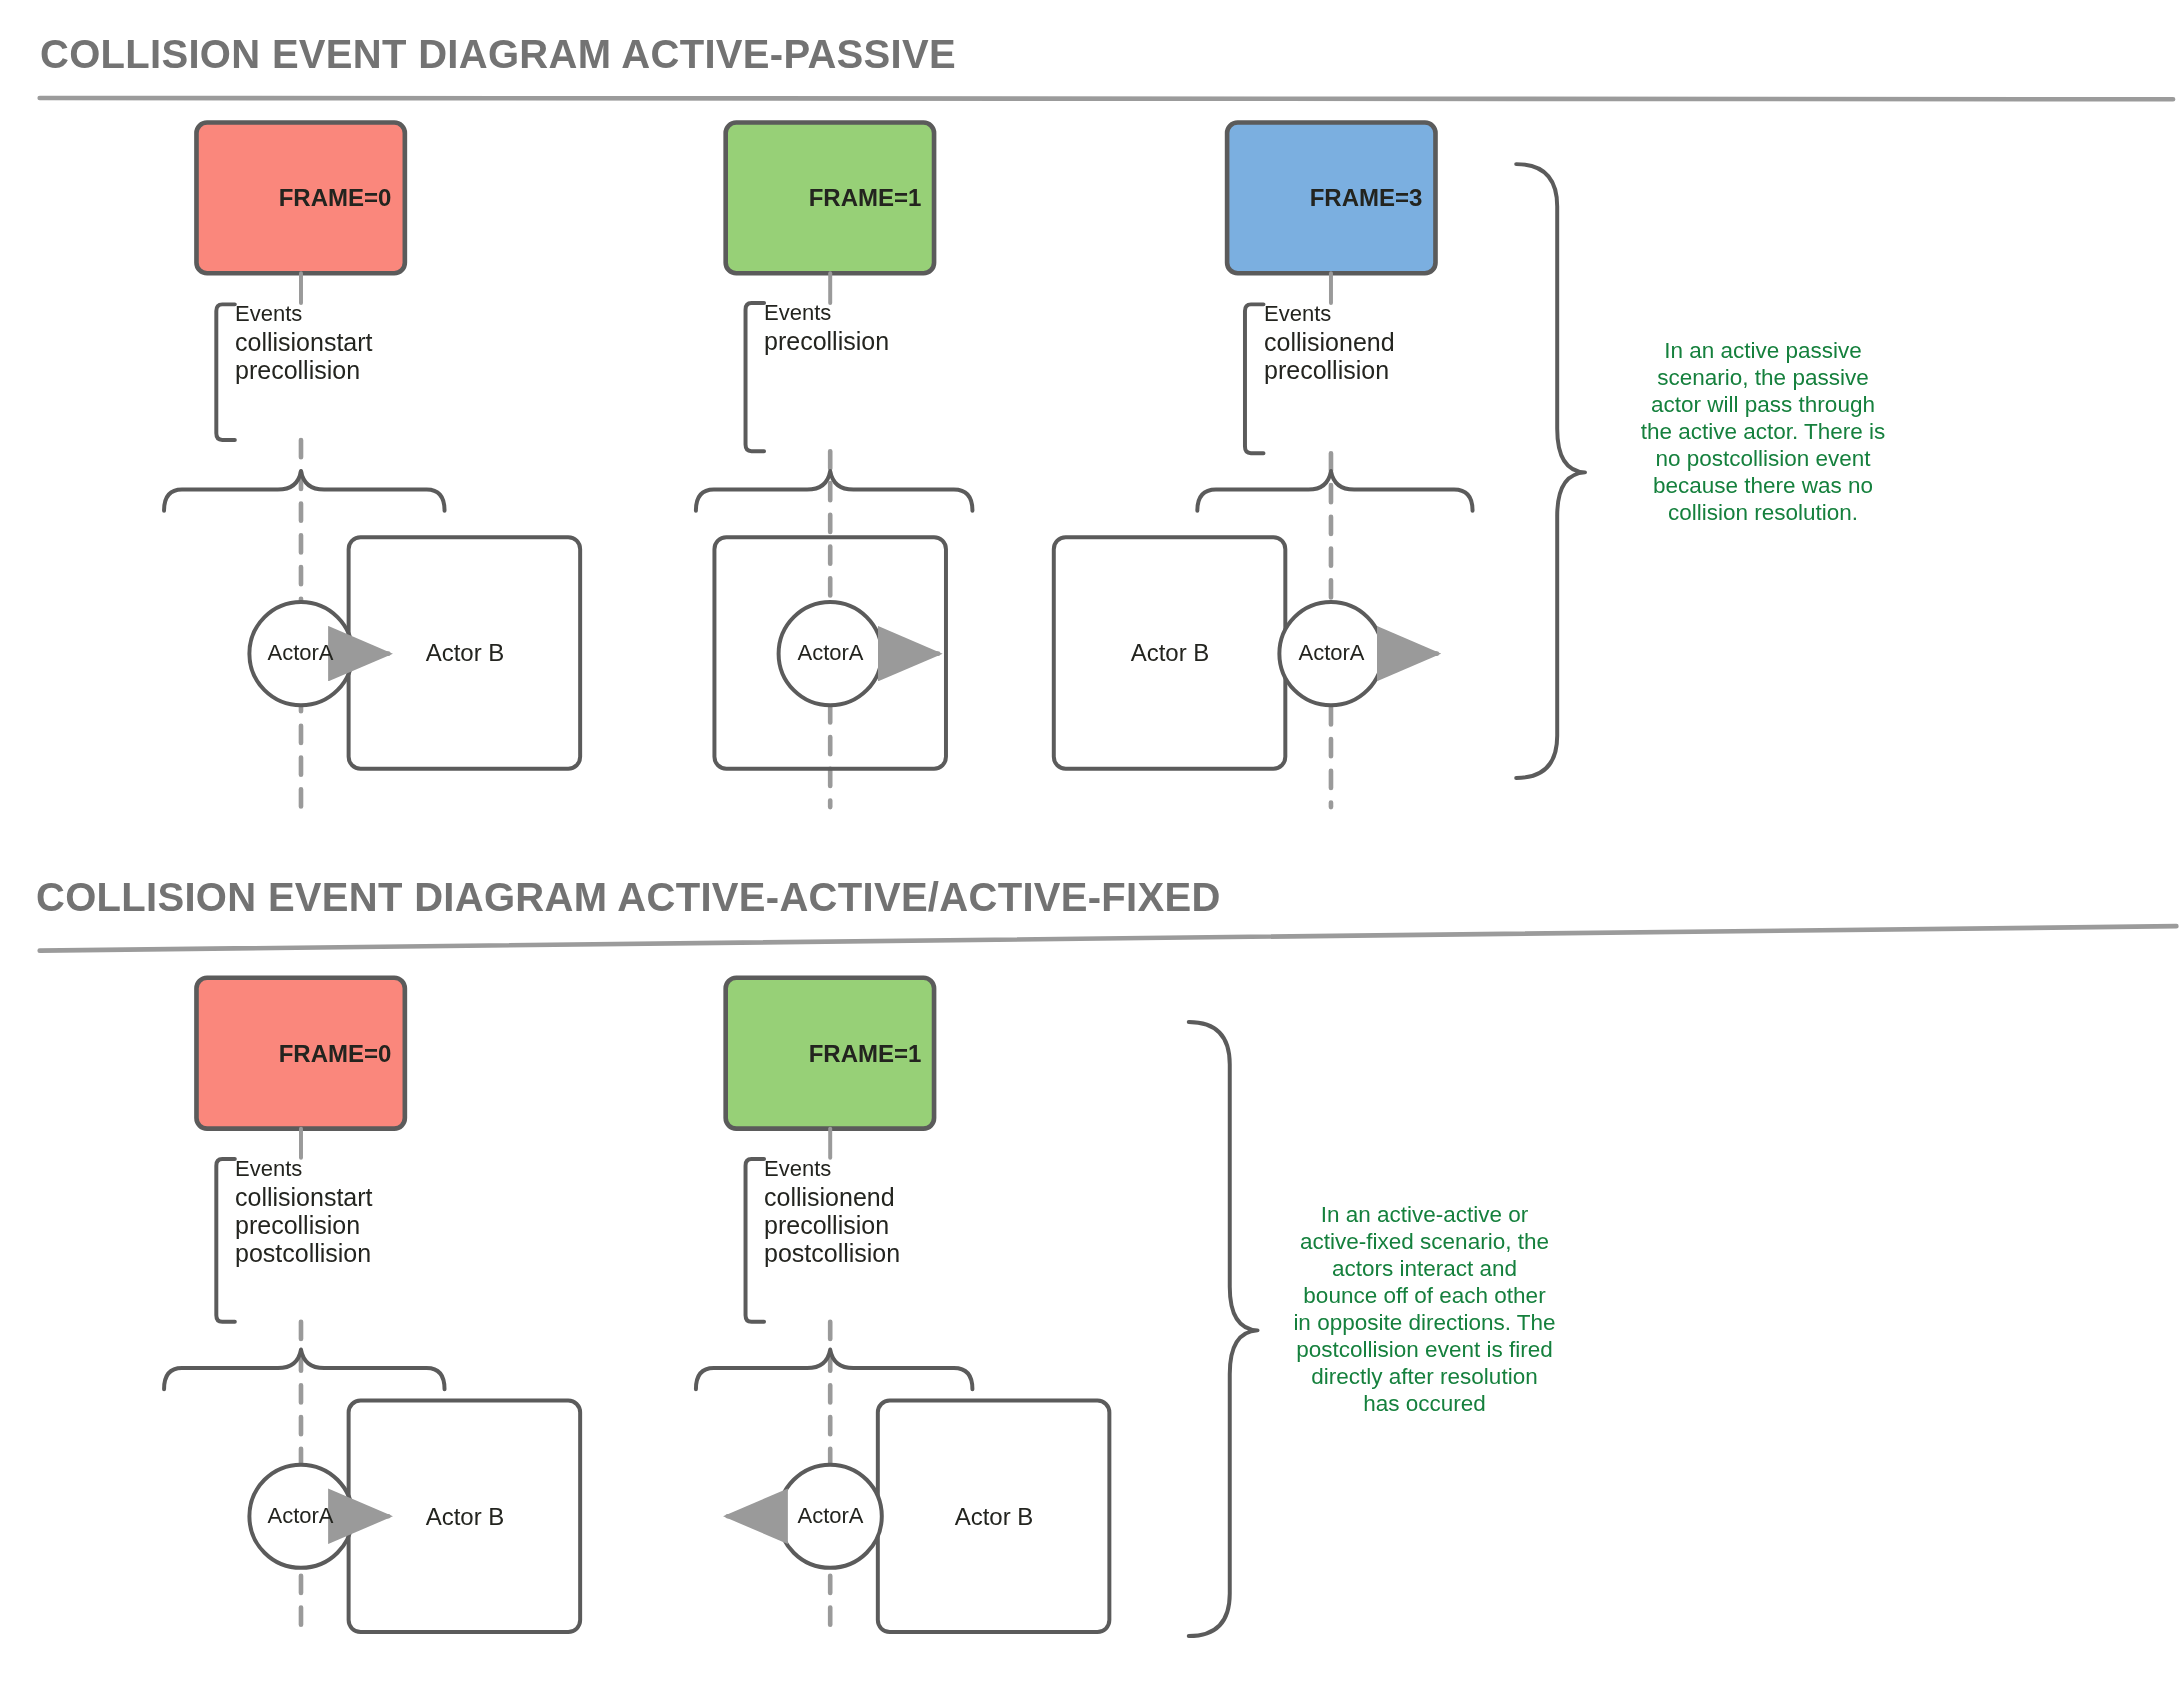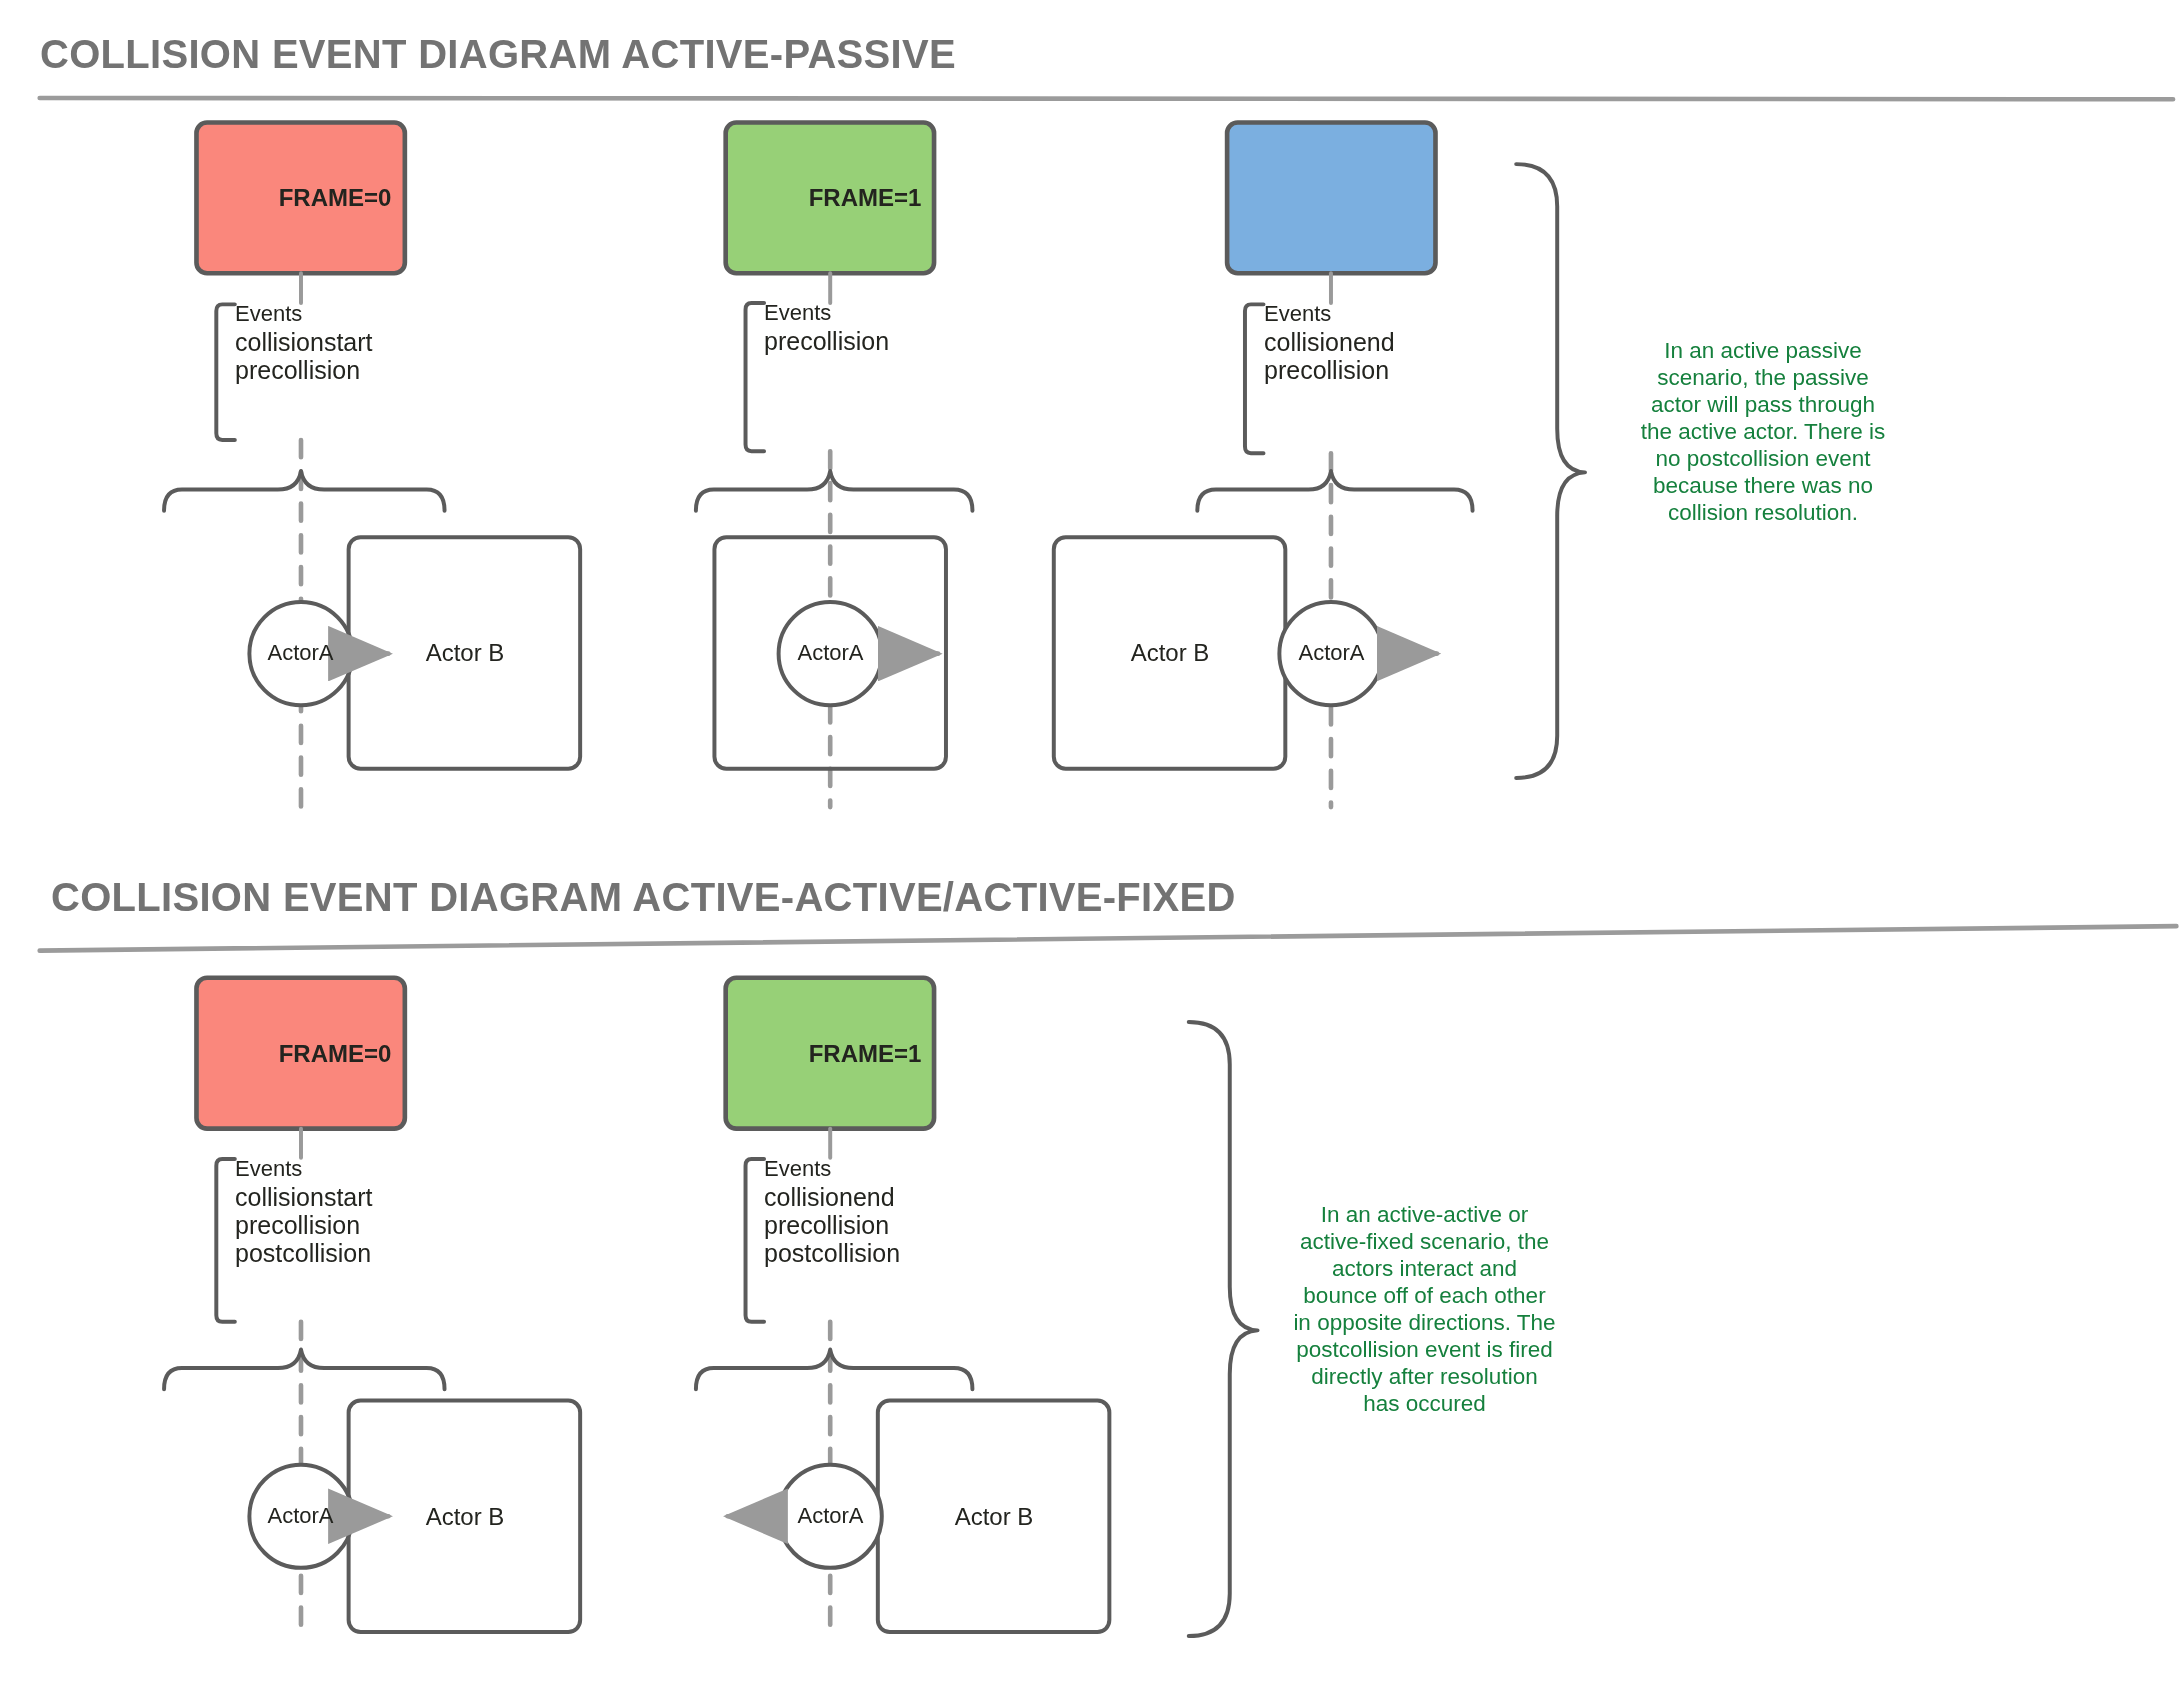--- a/index.html
+++ b/index.html
@@ -110,20 +110,21 @@
 
       <path d="M 1797,1545 Q 1859,1545 1859,1609 L 1859,1945 Q 1859,2009 1901,2011
                Q 1859,2013 1859,2077 L 1859,2409 Q 1859,2473 1797,2473" stroke-width="6"></path>
     </g>
   </svg>
 
   <div class="sec-title" style="left:40px;top:32px;">COLLISION EVENT DIAGRAM ACTIVE-PASSIVE</div>
 
   <div class="txt frame-label" style="left:196px;top:122px;width:208px;height:151px;">FRAME=0</div>
   <div class="txt frame-label" style="left:726px;top:122px;width:208px;height:151px;">FRAME=1</div>
+  <div class="txt frame-label" style="left:1227px;top:122px;width:208px;height:151px;">FRAME=3</div>
 
   <div class="txt ev-block" style="left:235px;top:300px;">
     <div class="ev-head">Events</div>
     <div class="ev-item">collisionstart</div>
     <div class="ev-item">precollision</div>
   </div>
   <div class="txt ev-block" style="left:764px;top:299px;">
     <div class="ev-head">Events</div>
     <div class="ev-item">precollision</div>
   </div>
@@ -145,21 +146,21 @@
   </div>
 
   <div class="txt actor-lab" style="left:1280px;top:602px;width:103px;height:103px;">
     <span>Actor</span>
     <span>A</span>
   </div>
   <div class="txt actor-lab" style="left:1054px;top:537px;width:232px;height:232px;font-size:24px;">Actor B</div>
 
   <div class="txt note" style="left:1634px;top:337px;width:258px;">In an active passive scenario, the passive actor will pass through the active actor. There is no postcollision event because there was no collision resolution.</div>
 
-  <div class="sec-title" style="left:51px;top:875px;">COLLISION EVENT DIAGRAM ACTIVE-ACTIVE/ACTIVE-FIXED</div>
+  <div class="sec-title" style="left:36px;top:875px;">COLLISION EVENT DIAGRAM ACTIVE-ACTIVE/ACTIVE-FIXED</div>
 
   <div class="txt frame-label" style="left:196px;top:978px;width:208px;height:151px;">FRAME=0</div>
   <div class="txt frame-label" style="left:726px;top:978px;width:208px;height:151px;">FRAME=1</div>
 
   <div class="txt ev-block" style="left:235px;top:1155px;">
     <div class="ev-head">Events</div>
     <div class="ev-item">collisionstart</div>
     <div class="ev-item">precollision</div>
     <div class="ev-item">postcollision</div>
   </div>

